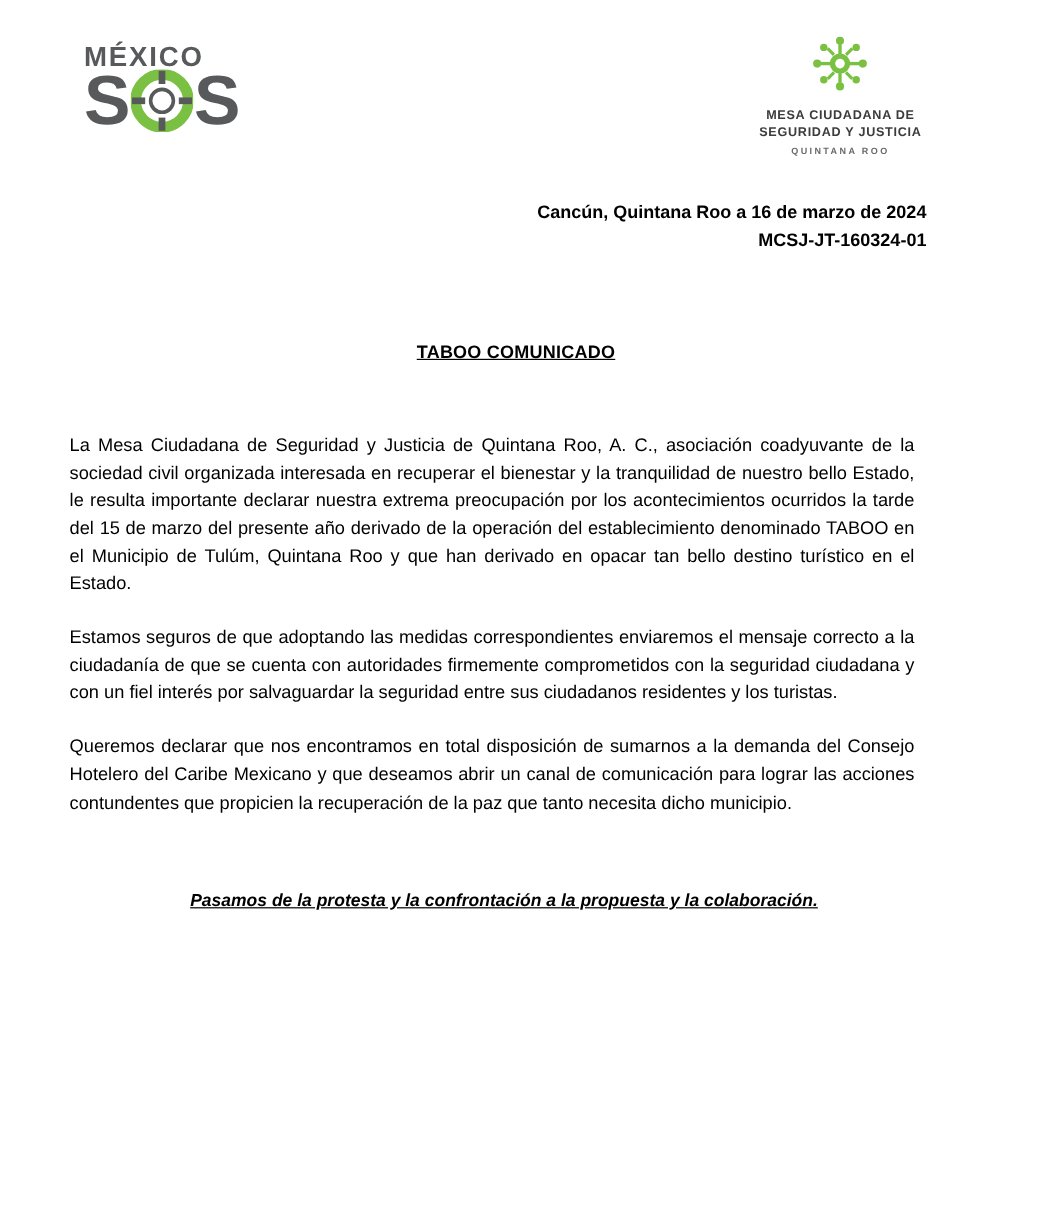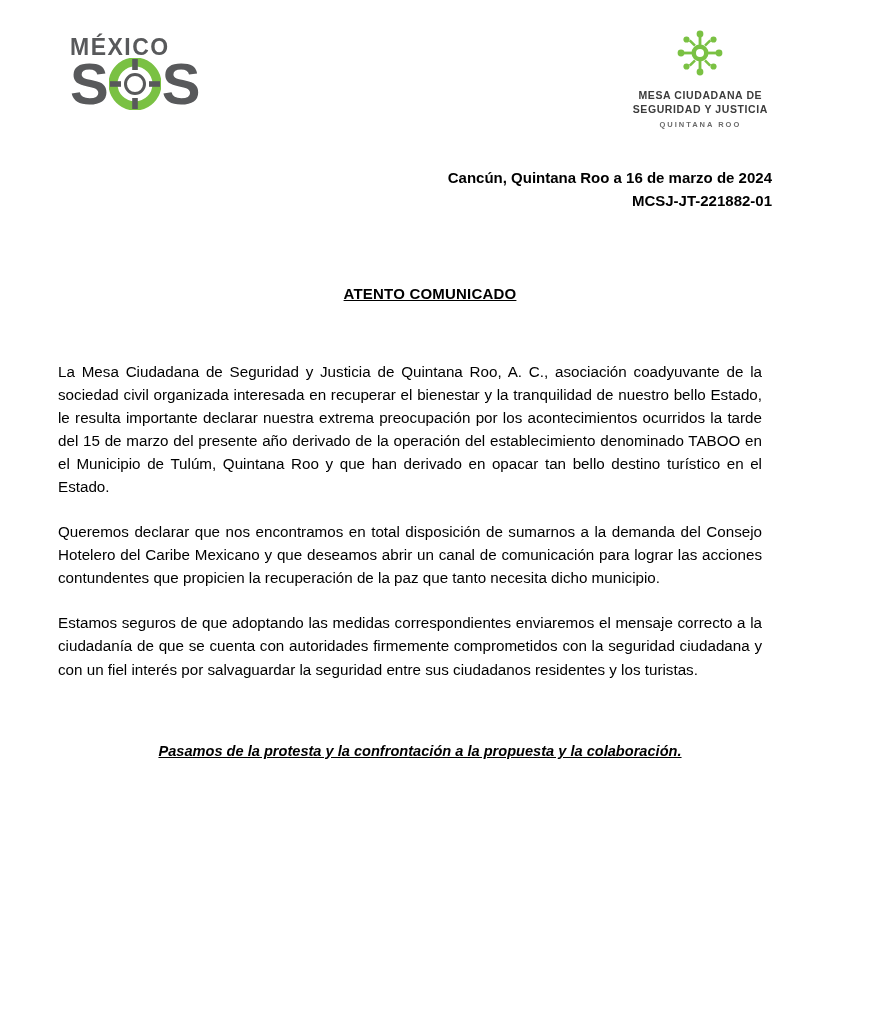--- a/index.html
+++ b/index.html
@@ -188,27 +188,27 @@
       </span>
       <div class="mcsj-text">MESA CIUDADANA DE</div>
       <div class="mcsj-text">SEGURIDAD Y JUSTICIA</div>
       <div class="mcsj-sub">QUINTANA ROO</div>
     </div>
 
   </div>
 
   <div class="dateline">
     <div>Cancún, Quintana Roo a 16 de marzo de 2024</div>
-    <div>MCSJ-JT-221882-01</div>
+    <div>MCSJ-JT-160324-01</div>
   </div>
 
-  <div class="doc-title">ATENTO COMUNICADO</div>
+  <div class="doc-title">TABOO COMUNICADO</div>
 
   <div class="body-copy">
     <p>La Mesa Ciudadana de Seguridad y Justicia de Quintana Roo, A. C., asociación coadyuvante de la sociedad civil organizada interesada en recuperar el bienestar y la tranquilidad de nuestro bello Estado, le resulta importante declarar nuestra extrema preocupación por los acontecimientos ocurridos la tarde del 15 de marzo del presente año derivado de la operación del establecimiento denominado TABOO en el Municipio de Tulúm, Quintana Roo y que han derivado en opacar tan bello destino turístico en el Estado.</p>
+    <p>Estamos seguros de que adoptando las medidas correspondientes enviaremos el mensaje correcto a la ciudadanía de que se cuenta con autoridades firmemente comprometidos con la seguridad ciudadana y con un fiel interés por salvaguardar la seguridad entre sus ciudadanos residentes y los turistas.</p>
     <p>Queremos declarar que nos encontramos en total disposición de sumarnos a la demanda del Consejo Hotelero del Caribe Mexicano y que deseamos abrir un canal de comunicación para lograr las acciones contundentes que propicien la recuperación de la paz que tanto necesita dicho municipio.</p>
-    <p>Estamos seguros de que adoptando las medidas correspondientes enviaremos el mensaje correcto a la ciudadanía de que se cuenta con autoridades firmemente comprometidos con la seguridad ciudadana y con un fiel interés por salvaguardar la seguridad entre sus ciudadanos residentes y los turistas.</p>
   </div>
 
   <div class="slogan">Pasamos de la protesta y la confrontación a la propuesta y la colaboración.</div>
 
 
 </div>
 
 </body></html>

